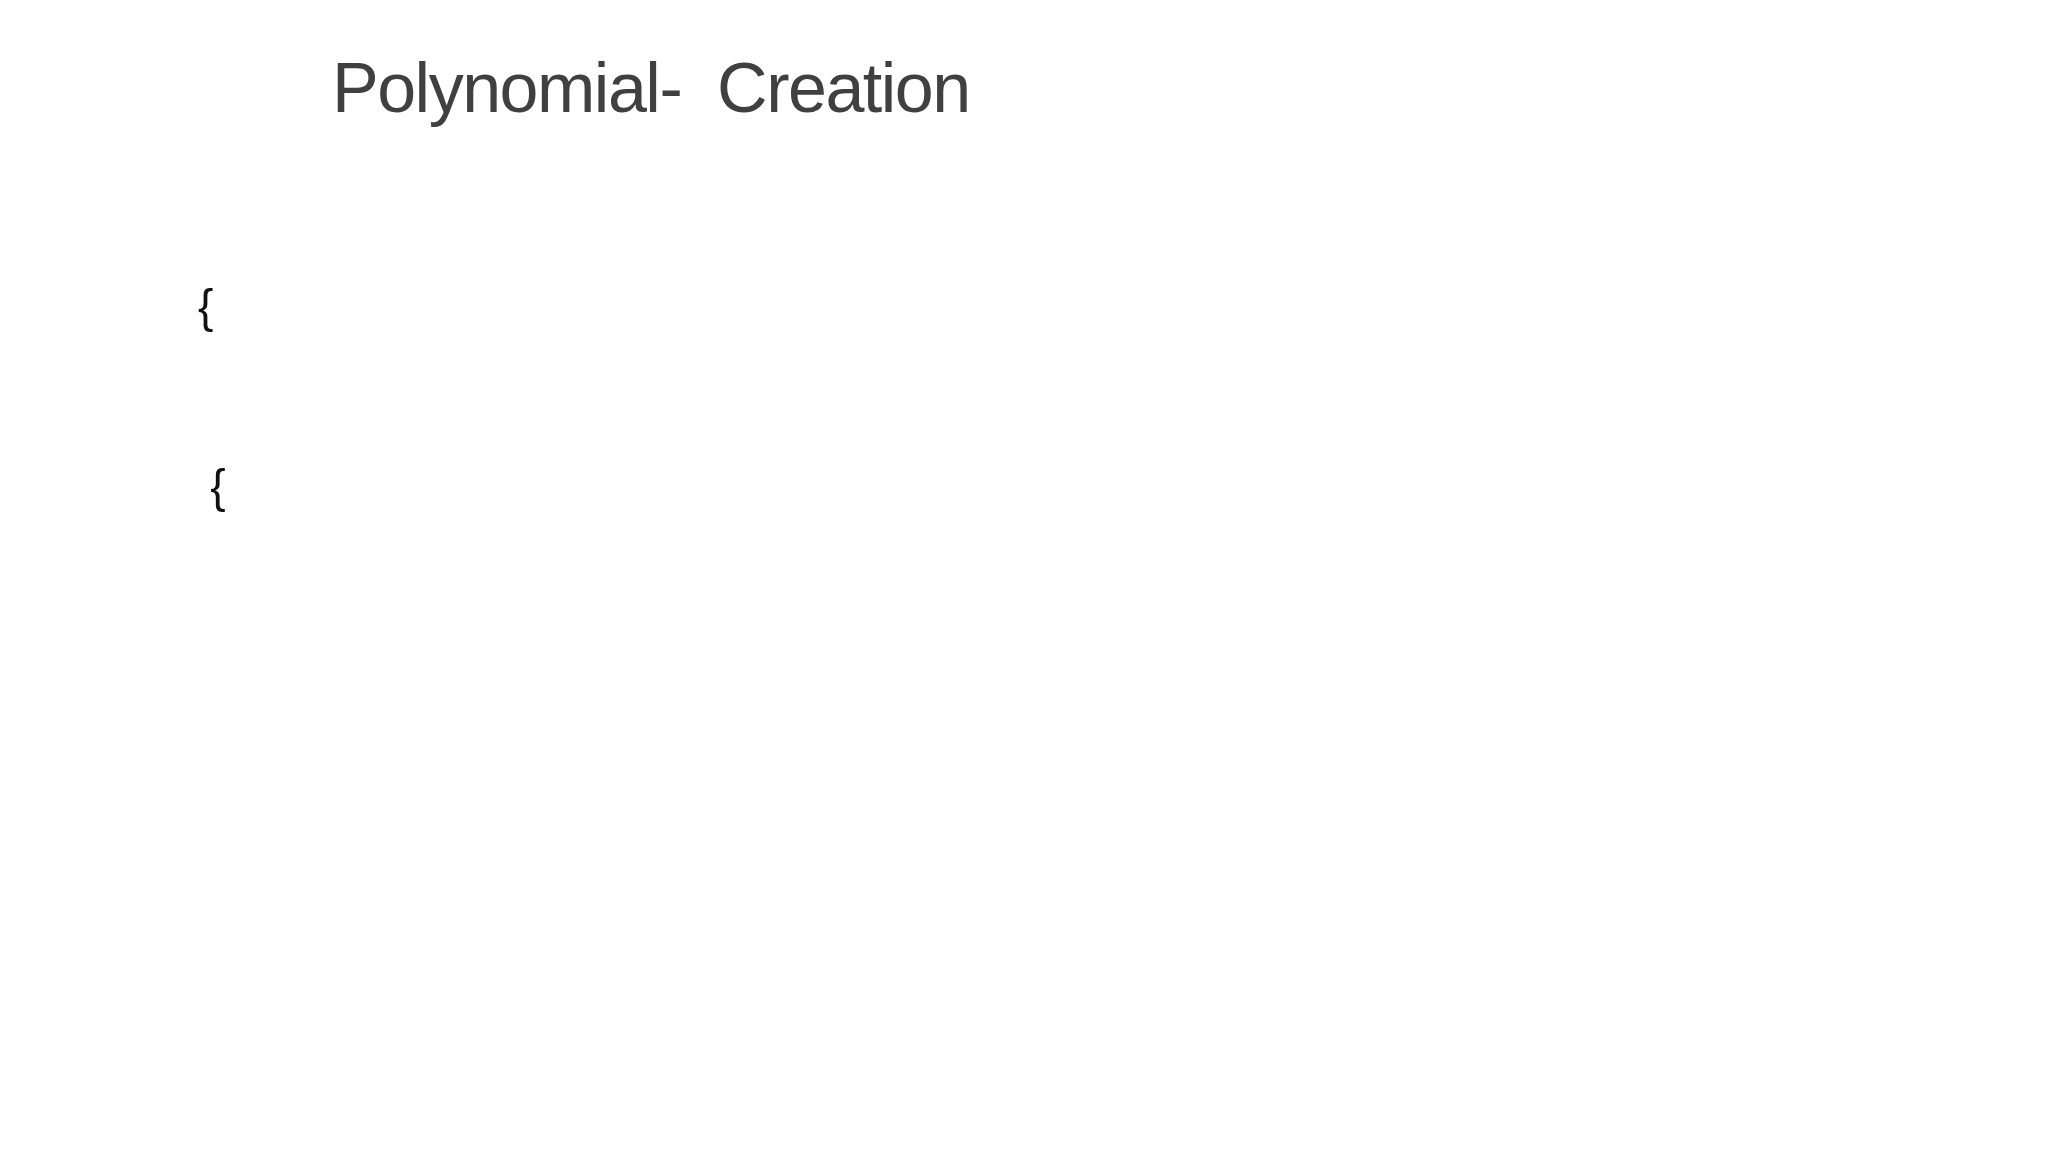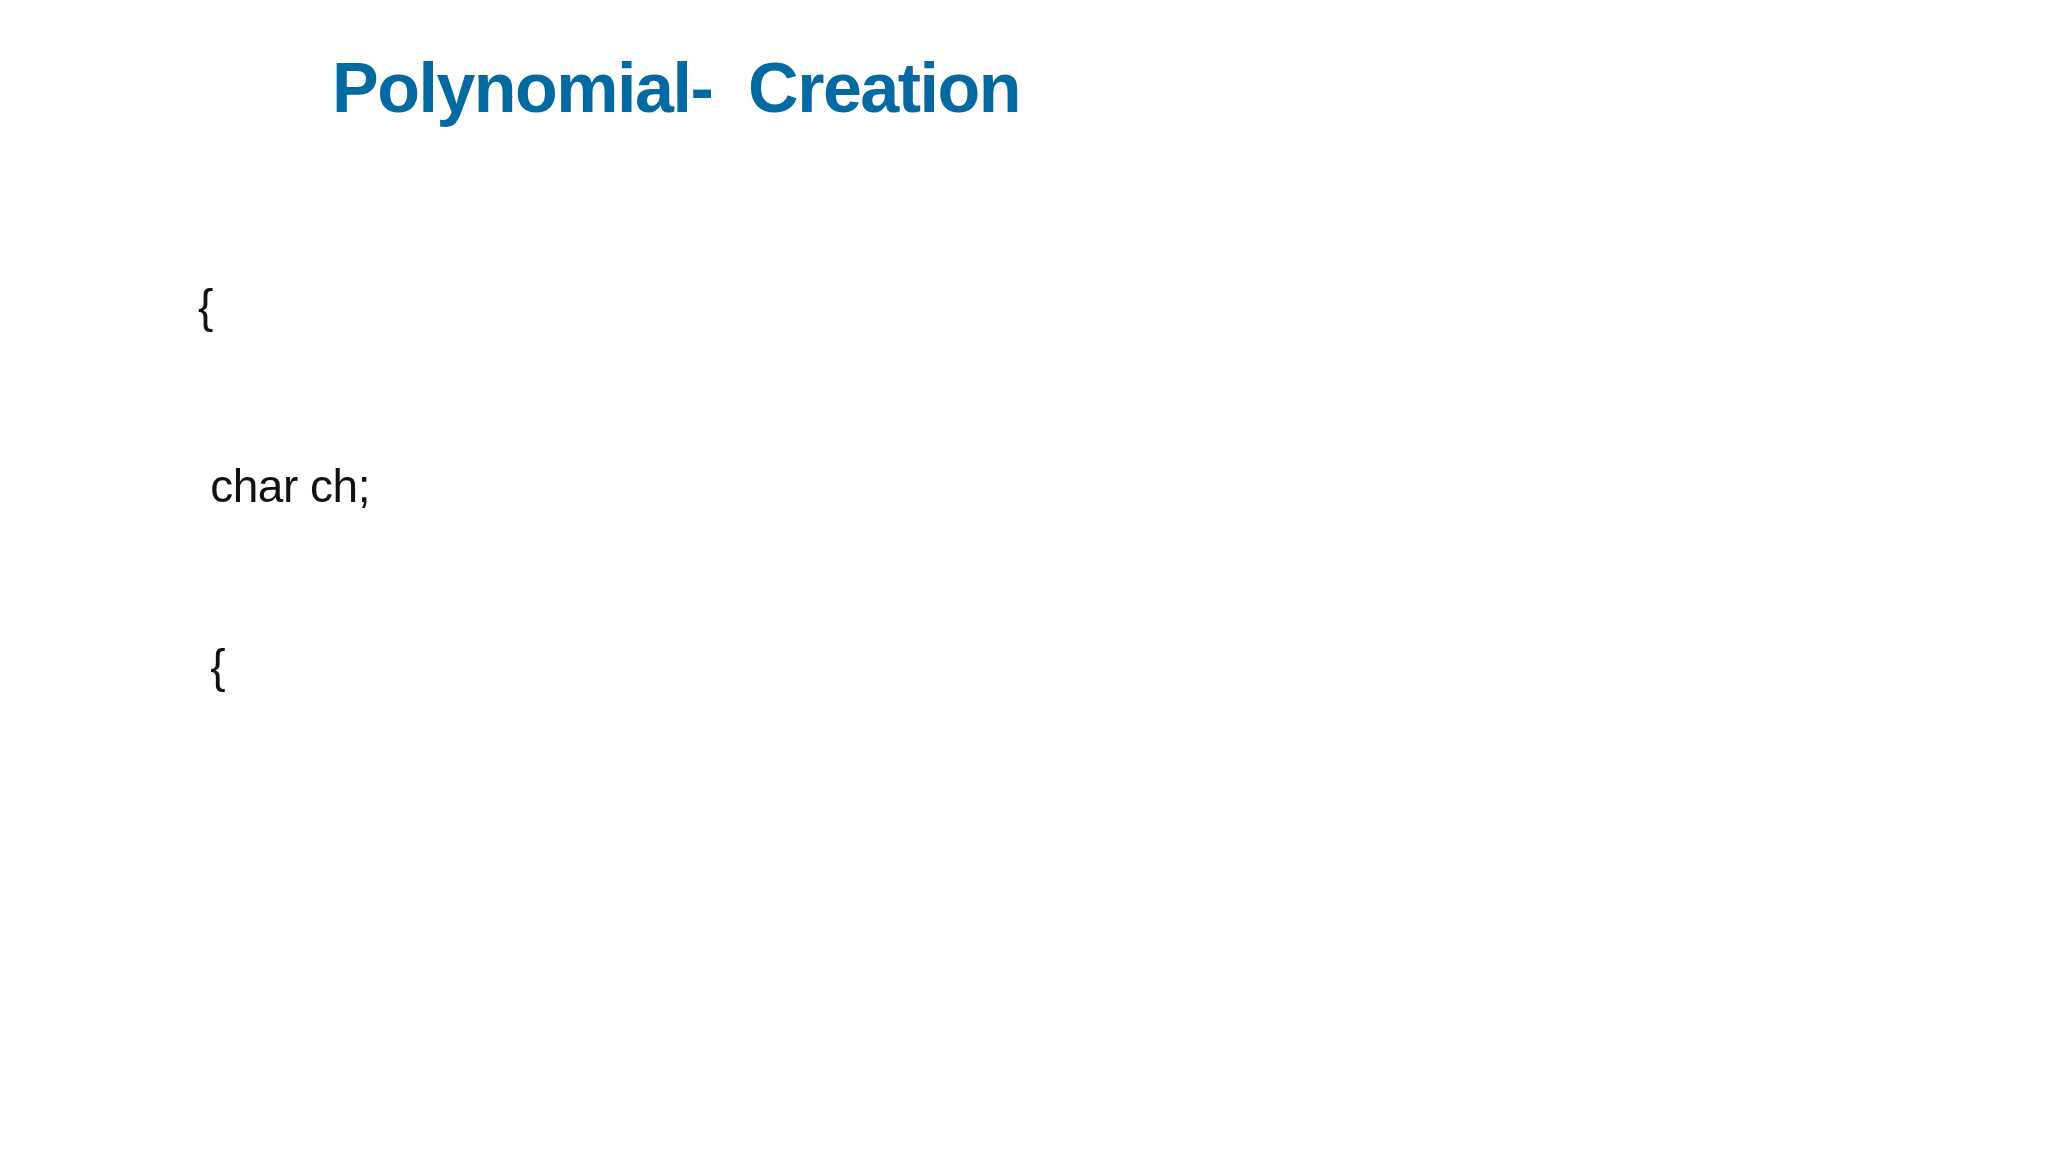--- a/index.html
+++ b/index.html
@@ -18,23 +18,23 @@
   .slide {
     position: absolute;
     inset: 0;
     background: #ffffff;
   }
   .slide-title {
     position: absolute;
     left: 332px;
     top: 48px;
     font-size: 70px;
-    font-weight: 700;
+    font-weight: 400;
     letter-spacing: -1.5px;
-    color: #0369a1;
+    color: #404040;
     white-space: pre;
     line-height: 1.15;
   }
   .code-block {
     position: absolute;
     left: 198px;
     top: 156px;
     font-size: 46px;
     line-height: 60px;
     color: #111111;
@@ -48,21 +48,20 @@
 </style>
 </head>
 <body>
 
 <div class="slide">
 
   <div class="slide-title">Polynomial-  Creation</div>
 
   <div class="code-block">
     <div class="code-line">{</div>
-    <div class="code-line"> char ch;</div>
     <div class="code-line"> {</div>
     
     
     
     
     
     
     
     
     

